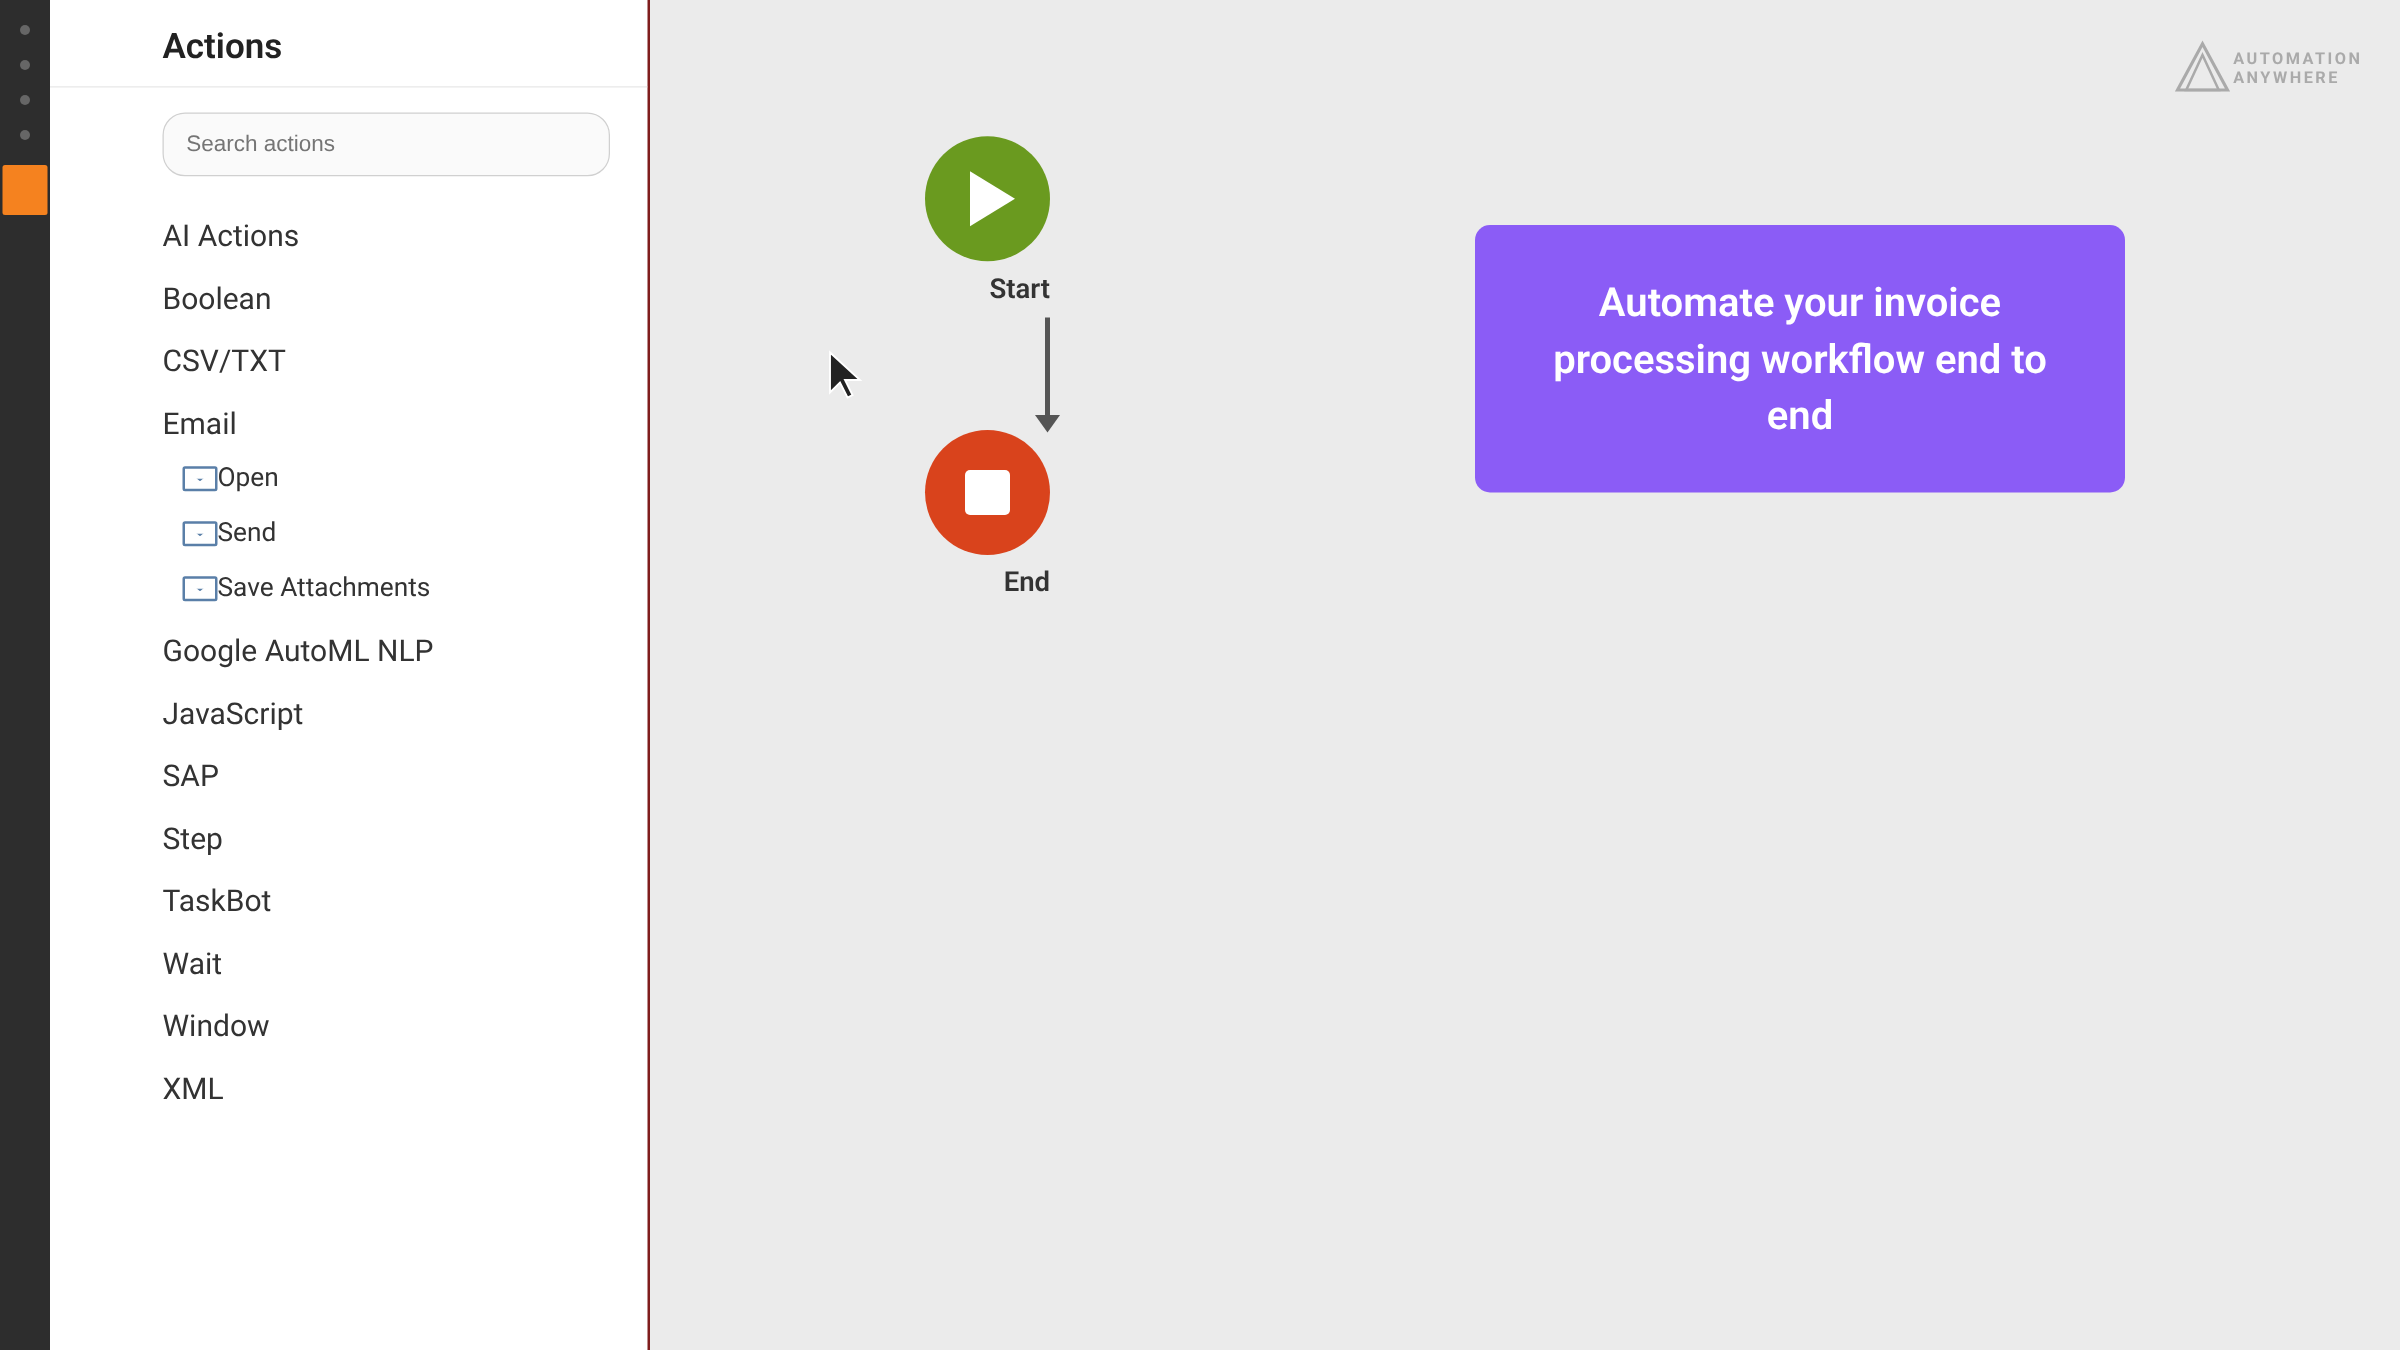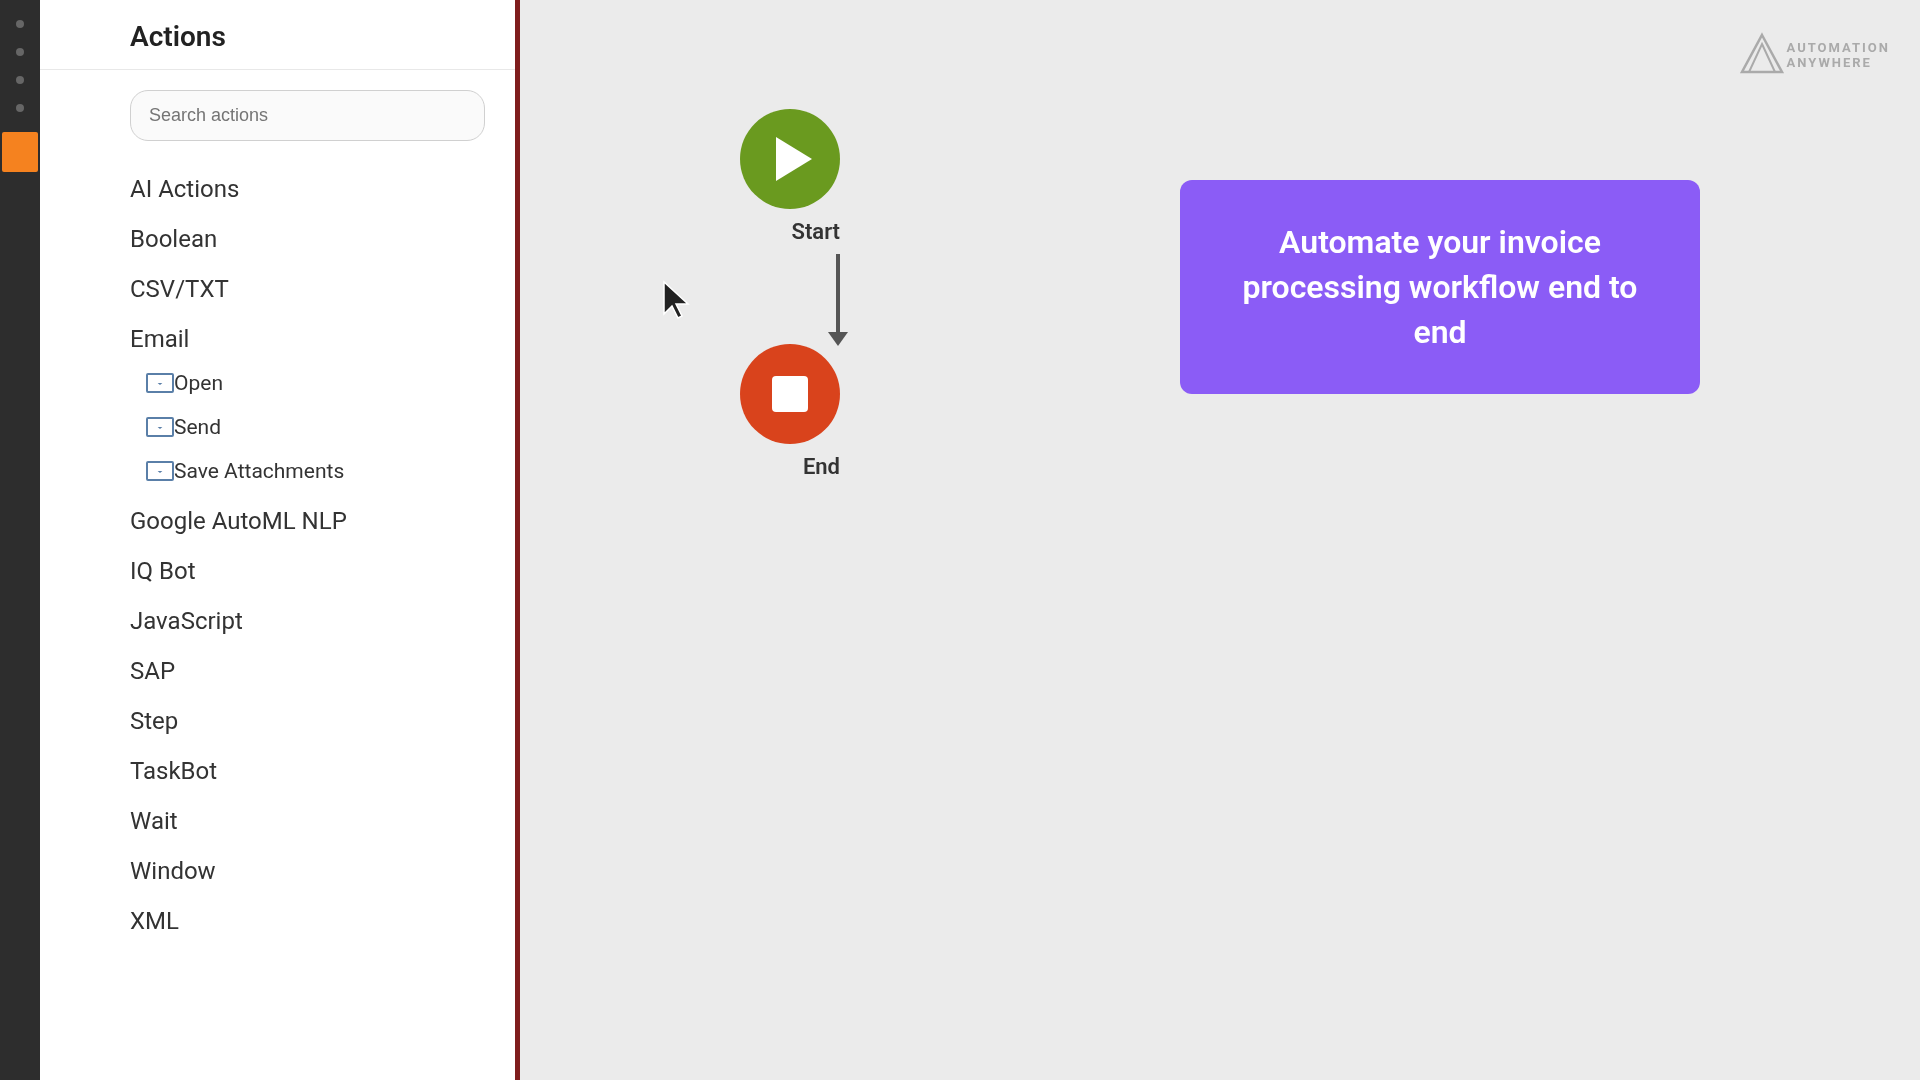--- a/index.html
+++ b/index.html
@@ -39,21 +39,21 @@
 
     
     .actions-panel {
       width: 480px;
       background: #ffffff;
       height: 1080px;
       flex-shrink: 0;
       display: flex;
       flex-direction: column;
       padding: 0;
-      border-right: 5px solid #7f1d1d;
+      border-right: 2px solid #7f1d1d;
       overflow-y: auto;
     }
 
     .actions-header {
       padding: 20px 30px 16px 90px;
       font-size: 28px;
       font-weight: 600;
       color: #222;
       border-bottom: 1px solid #e8e8e8;
     }
@@ -286,23 +286,20 @@
     </div>
     <div class="action-sub-item">
       <div class="email-icon"></div>
       <span>Save Attachments</span>
     </div>
 
     <div class="action-category">
       <span>Google AutoML NLP</span>
     </div>
 
-    <div class="action-category">
-      <span>IQ Bot</span>
-    </div>
 
     <div class="action-category">
       <span>JavaScript</span>
     </div>
 
     <div class="action-category">
       <span>SAP</span>
     </div>
 
     <div class="action-category">

